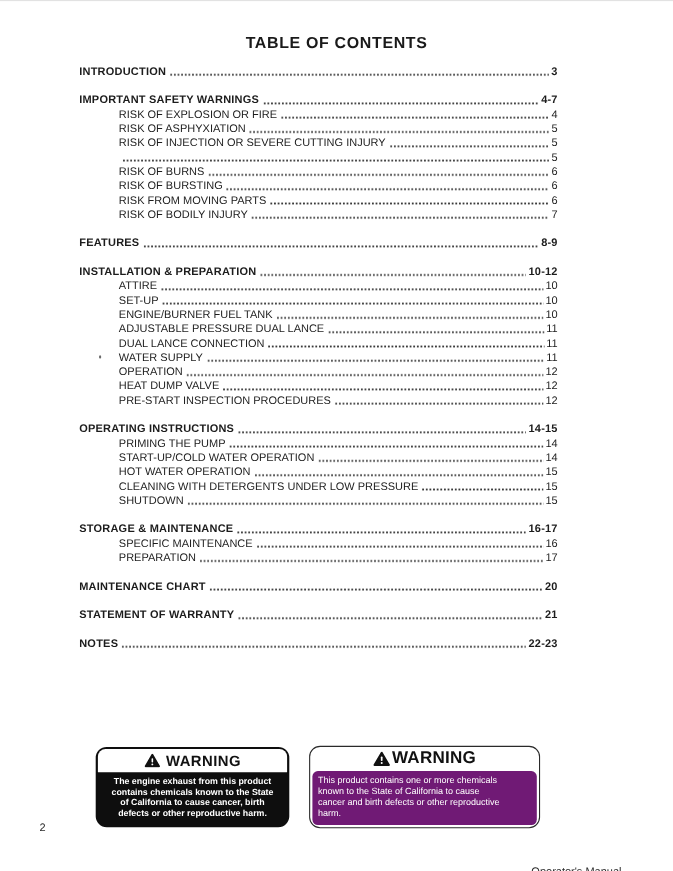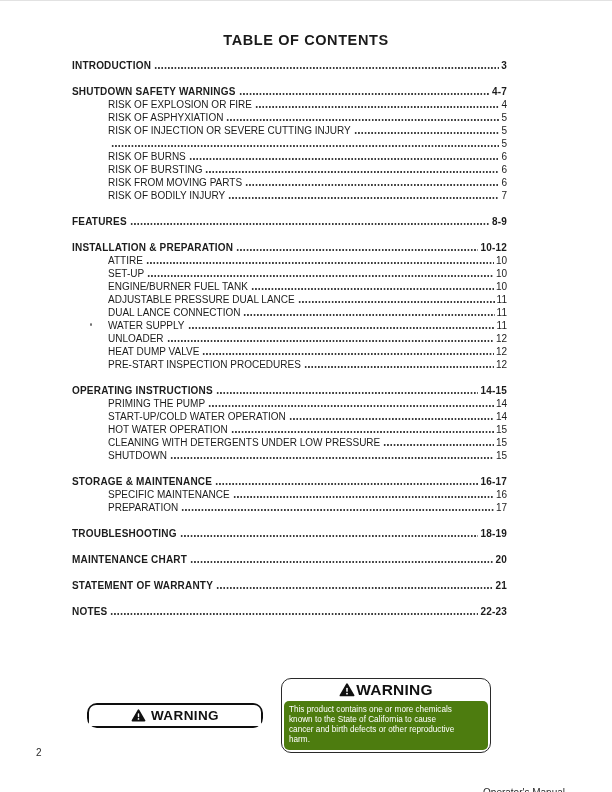--- a/index.html
+++ b/index.html
@@ -30,21 +30,21 @@
   .warnings { position:absolute; left:87px; top:677px; display:flex; gap:18px; align-items:center; }
   
   .warn-a { box-sizing:border-box; width:176px; background:#0e0e0e; border:2.5px solid #0e0e0e; border-radius:10px; }
   .warn-a-head { background:#ffffff; border-radius:7px 7px 0 0; height:21px; display:flex; align-items:center; justify-content:center; gap:5px; }
   .warn-a-title { font-size:13.5px; font-weight:bold; letter-spacing:0.4px; color:#111; }
   .warn-a-body { color:#ffffff; font-weight:bold; font-size:8px; line-height:9.5px; text-align:center; padding:4px 2px 6px; white-space:pre-line; }
   
   .warn-b { box-sizing:border-box; width:210px; background:#ffffff; border:1.5px solid #2a2a2a; border-radius:10px; }
   .warn-b-head { height:22px; display:flex; align-items:center; justify-content:center; gap:1px; }
   .warn-b-title { font-size:15.5px; font-weight:bold; letter-spacing:0.2px; color:#111; }
-  .warn-b-body { background:#4d7c0f; border-radius:5px; margin:0 2px 2px 2px; color:#ffffff; font-size:8.2px; line-height:10px; text-align:left; padding:4px 4px 5px 5px; white-space:pre-line; }
+  .warn-b-body { background:#701a75; border-radius:5px; margin:0 2px 2px 2px; color:#ffffff; font-size:8.2px; line-height:10px; text-align:left; padding:4px 4px 5px 5px; white-space:pre-line; }
   .tri { display:inline-flex; align-items:center; }
 
   .footer-page-num { position:absolute; left:36px; top:746px; font-size:10px; color:#2a2a2a; }
   .footer-right { position:absolute; right:47px; top:786px; font-size:10px; color:#2a2a2a; }
 </style>
 </head>
 <body>
 
 <div class="page">
 
@@ -53,21 +53,21 @@
   <div class="toc">
       <div class="toc-group">
         <div class="toc-row level1">
           <span class="toc-label">INTRODUCTION</span>
           <span class="dot-leader"></span>
           <span class="toc-page">3</span>
         </div>
       </div>
       <div class="toc-group">
         <div class="toc-row level1">
-          <span class="toc-label">SHUTDOWN SAFETY WARNINGS</span>
+          <span class="toc-label">IMPORTANT SAFETY WARNINGS</span>
           <span class="dot-leader"></span>
           <span class="toc-page">4-7</span>
         </div>
         <div class="toc-row level2">
           <span class="toc-label">RISK OF EXPLOSION OR FIRE</span>
           <span class="dot-leader"></span>
           <span class="toc-page">4</span>
         </div>
         <div class="toc-row level2">
           <span class="toc-label">RISK OF ASPHYXIATION</span>
@@ -141,21 +141,21 @@
           <span class="toc-label">DUAL LANCE CONNECTION</span>
           <span class="dot-leader"></span>
           <span class="toc-page">11</span>
         </div>
         <div class="toc-row level2">
           <span class="toc-label">WATER SUPPLY</span>
           <span class="dot-leader"></span>
           <span class="toc-page">11</span>
         </div>
         <div class="toc-row level2">
-          <span class="toc-label">UNLOADER</span>
+          <span class="toc-label">OPERATION</span>
           <span class="dot-leader"></span>
           <span class="toc-page">12</span>
         </div>
         <div class="toc-row level2">
           <span class="toc-label">HEAT DUMP VALVE</span>
           <span class="dot-leader"></span>
           <span class="toc-page">12</span>
         </div>
         <div class="toc-row level2">
           <span class="toc-label">PRE-START INSPECTION PROCEDURES</span>
@@ -203,27 +203,20 @@
         </div>
         <div class="toc-row level2">
           <span class="toc-label">SPECIFIC MAINTENANCE</span>
           <span class="dot-leader"></span>
           <span class="toc-page">16</span>
         </div>
         <div class="toc-row level2">
           <span class="toc-label">PREPARATION</span>
           <span class="dot-leader"></span>
           <span class="toc-page">17</span>
-        </div>
-      </div>
-      <div class="toc-group">
-        <div class="toc-row level1">
-          <span class="toc-label">TROUBLESHOOTING</span>
-          <span class="dot-leader"></span>
-          <span class="toc-page">18-19</span>
         </div>
       </div>
       <div class="toc-group">
         <div class="toc-row level1">
           <span class="toc-label">MAINTENANCE CHART</span>
           <span class="dot-leader"></span>
           <span class="toc-page">20</span>
         </div>
       </div>
       <div class="toc-group">
@@ -250,20 +243,24 @@
       <div class="warn-a-head">
         <span class="tri">
           <svg width="15" height="13" viewBox="0 0 30 27">
             <path d="M15 2.5 L27.6 24 H2.4 Z" fill="#111" stroke="#111" stroke-width="3.5" stroke-linejoin="round"></path>
             <rect x="13.5" y="9" width="3" height="8" rx="1.3" fill="#fff"></rect>
             <circle cx="15" cy="20.6" r="1.8" fill="#fff"></circle>
           </svg>
         </span>
         <span class="warn-a-title">WARNING</span>
       </div>
+      <div class="warn-a-body">The engine exhaust from this product
+contains chemicals known to the State
+of California to cause cancer, birth
+defects or other reproductive harm.</div>
     </div>
 
     <div class="warn-b">
       <div class="warn-b-head">
         <span class="tri">
           <svg width="16" height="14" viewBox="0 0 30 27">
             <path d="M15 2.5 L27.6 24 H2.4 Z" fill="#111" stroke="#111" stroke-width="3.5" stroke-linejoin="round"></path>
             <rect x="13.5" y="9" width="3" height="8" rx="1.3" fill="#fff"></rect>
             <circle cx="15" cy="20.6" r="1.8" fill="#fff"></circle>
           </svg>

